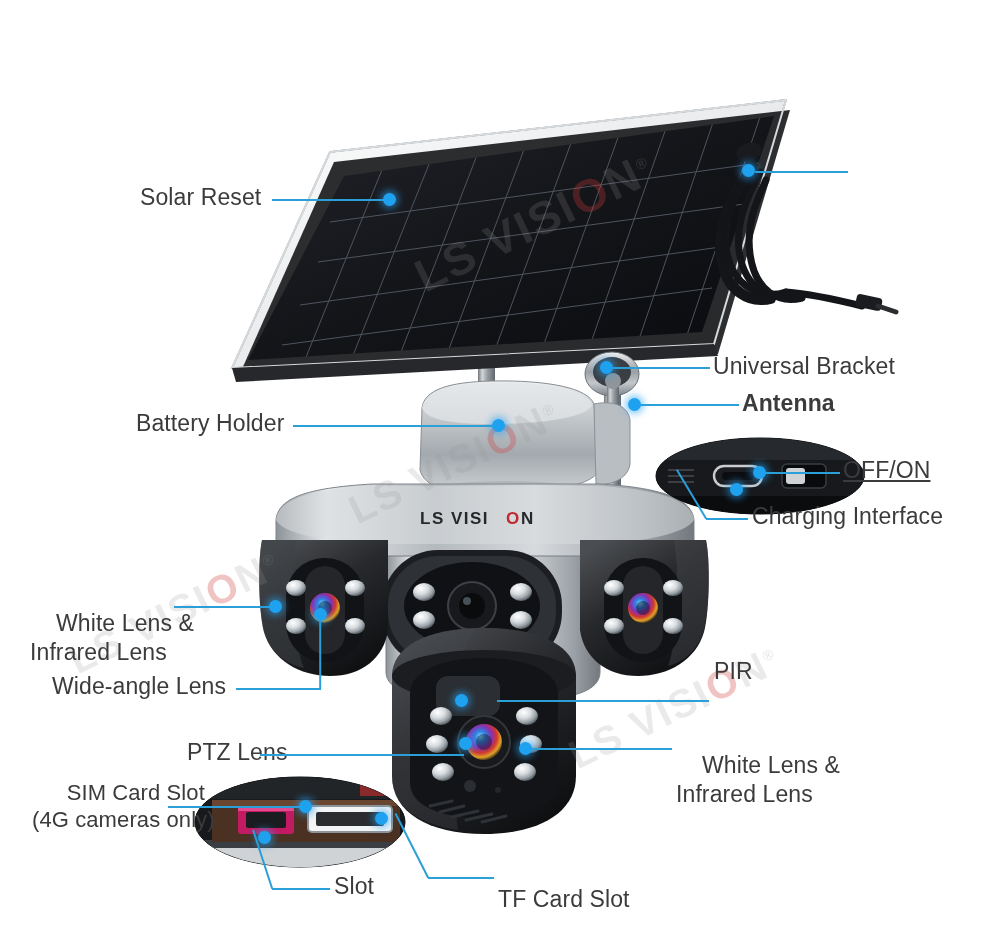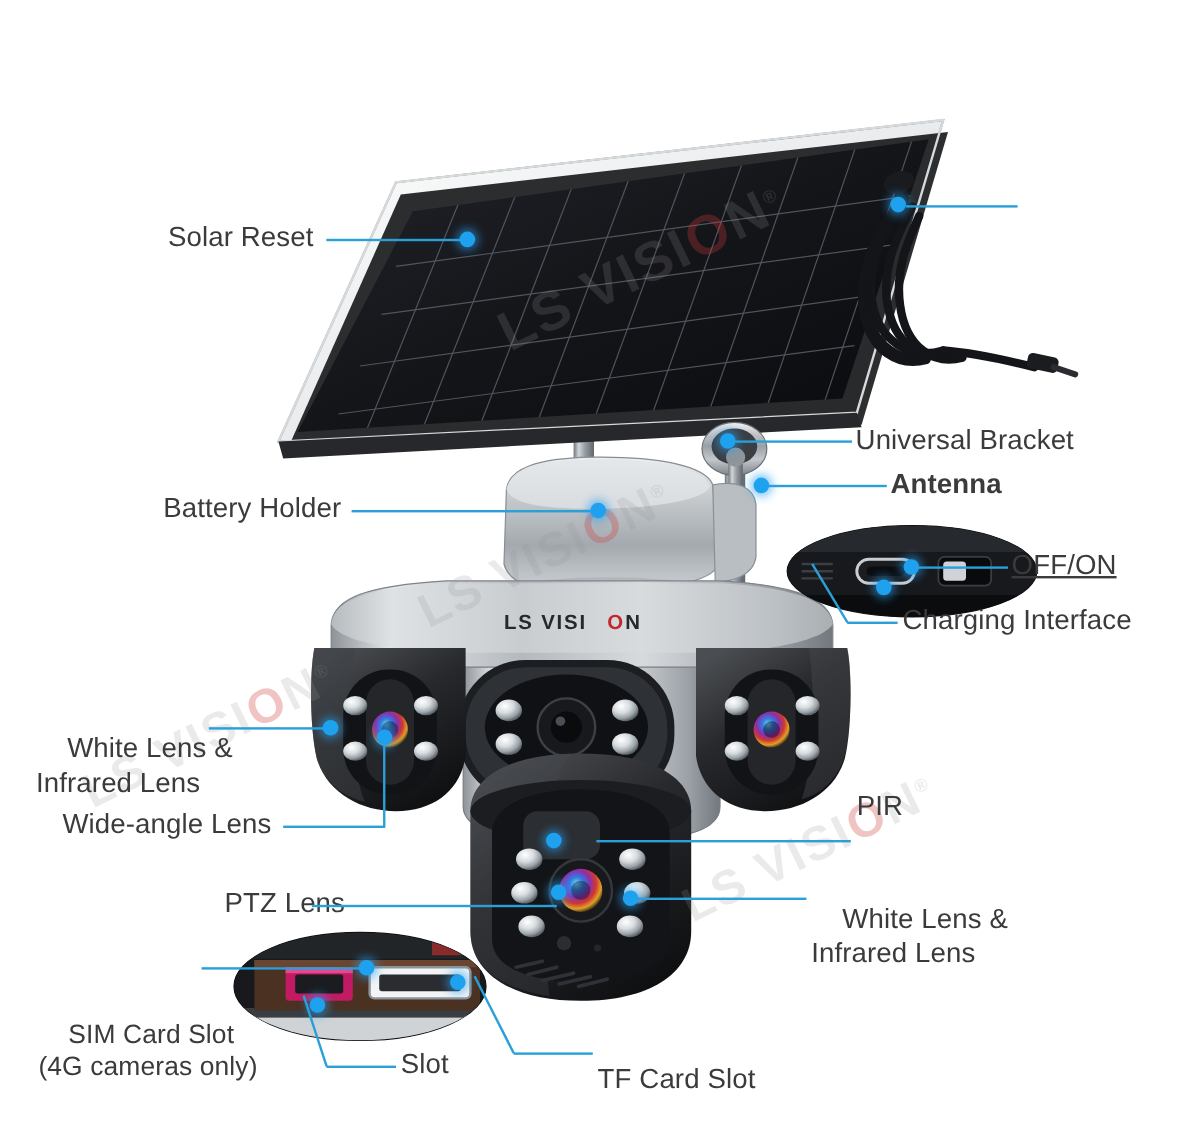--- a/index.html
+++ b/index.html
@@ -375,21 +375,21 @@
     <span>White Lens &amp;
 Infrared Lens</span>
   </div>
   <div class="lead" style="left:530px; top:748px; width:142px;"></div>
   <div class="dot" style="left:519px; top:742px;"></div>
 
   <div class="label" style="left:142px; top:738px;margin-left:45px;">PTZ Lens</div>
   <div class="lead" style="left:260px; top:754px; width:204px;"></div>
   <div class="dot" style="left:459px; top:737px;"></div>
 
-  <div class="label small" style="left:32px; top:821px;">
+  <div class="label small" style="left:32px; top:752px;text-align:center;">
     <span>SIM Card Slot
 (4G cameras only)</span>
   </div>
   <div class="lead" style="left:168px; top:806px; width:136px;"></div>
   <div class="dot" style="left:299px; top:800px;"></div>
 
   <div class="label" style="left:334px; top:872px;">Slot</div>
   <div class="lead" style="left:272px; top:888px; width:58px;"></div>
   <div class="lead" style="left:272px; top:888px; width:62px; transform:rotate(-108deg);"></div>
   <div class="dot" style="left:258px; top:831px;"></div>

